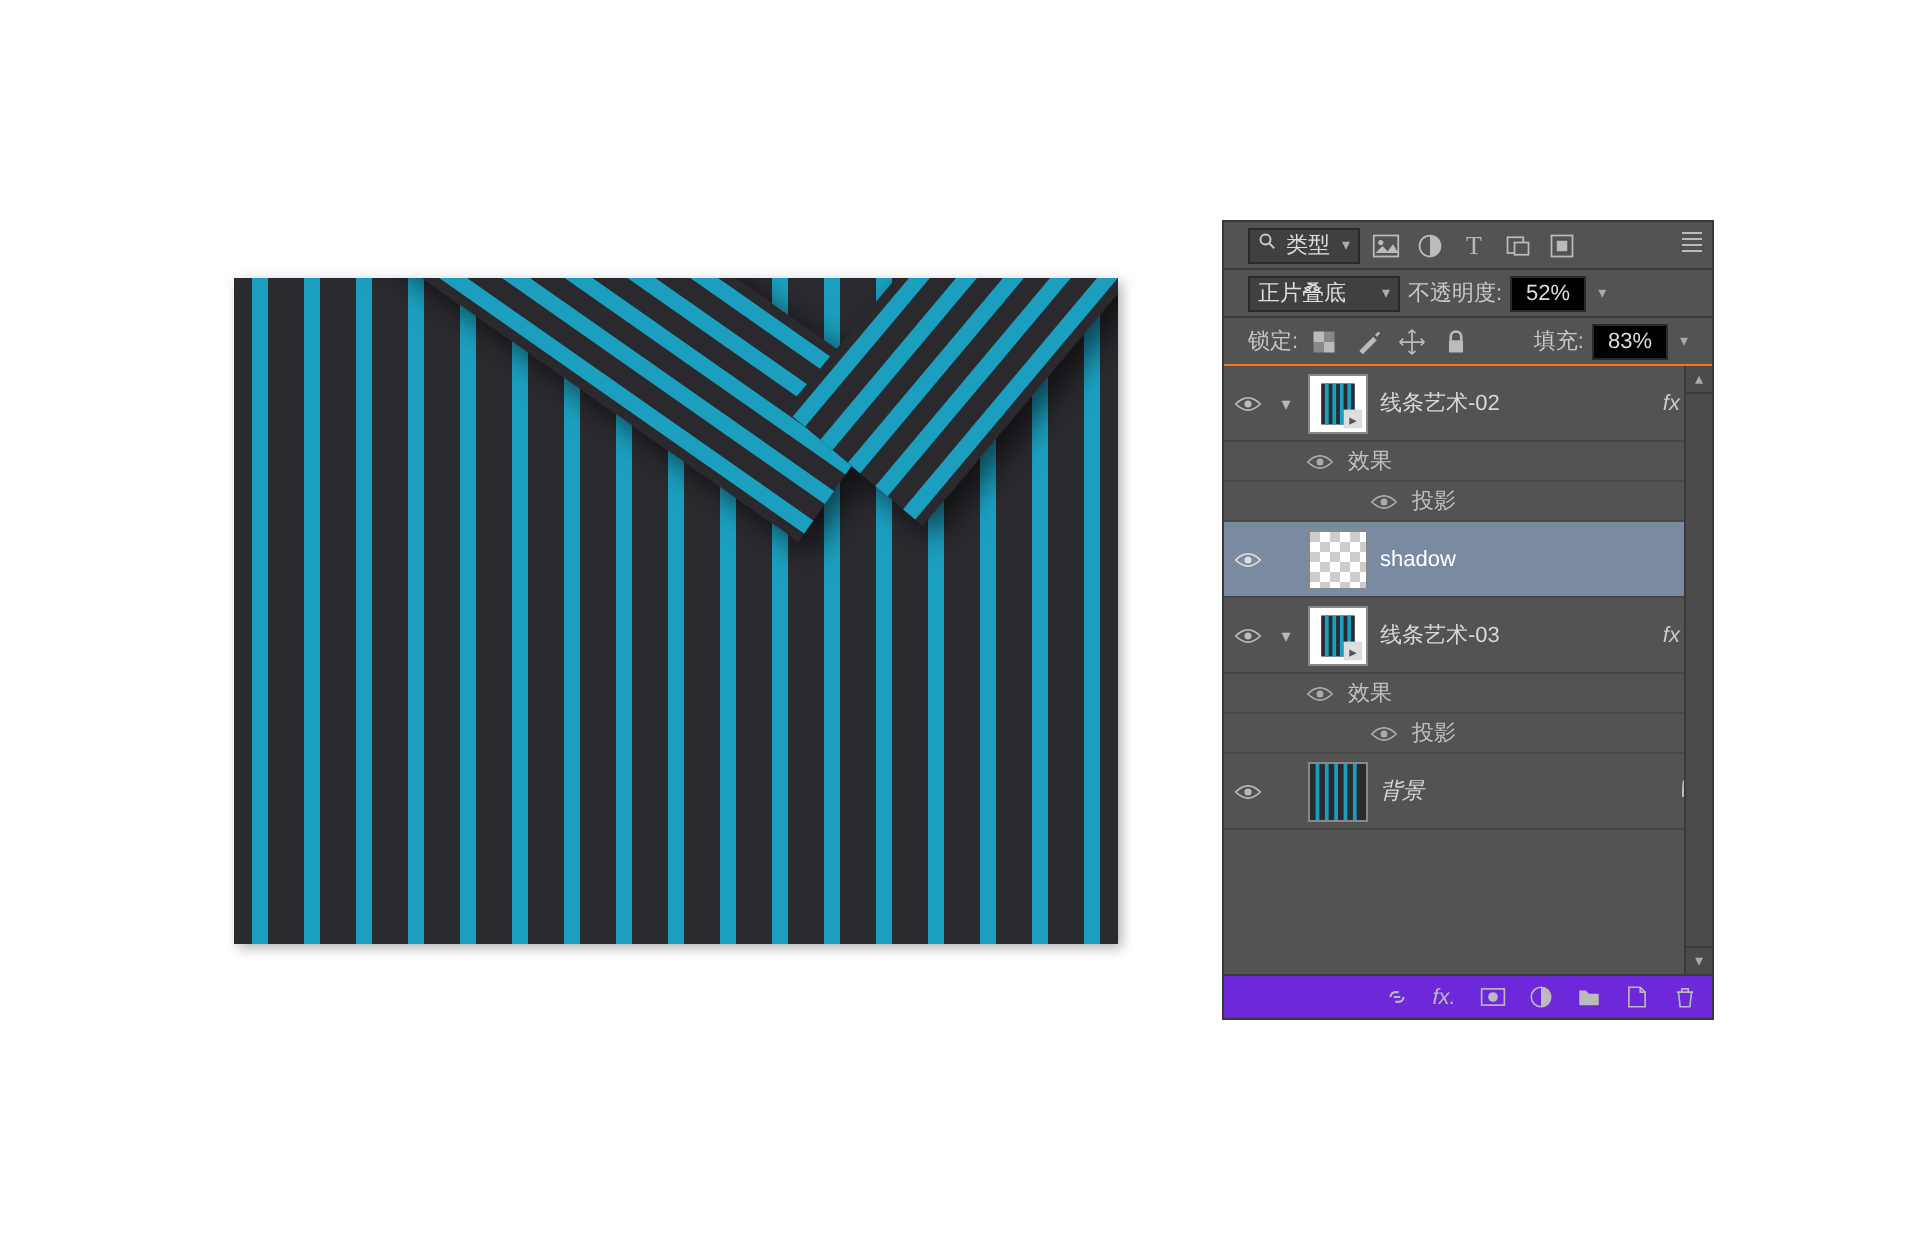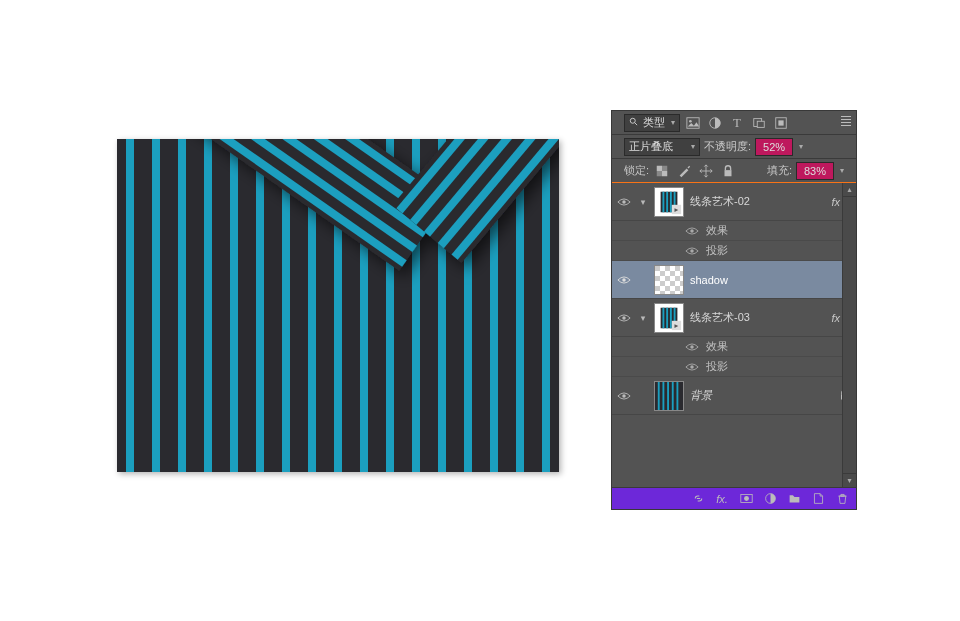--- a/index.html
+++ b/index.html
@@ -48,41 +48,41 @@
 .mini-btn svg { width: 14px; height: 14px; }
 
 .blend-select {
   background: #404040; border: 1px solid #2a2a2a;
   height: 18px; width: 76px; display: flex;
   align-items: center; justify-content: space-between;
   padding: 0 4px; color: #ddd;
 }
 .lbl { color: #c8c8c8; }
 .pct-box {
-  background: #be185d; border: 1px solid #2a2a2a;
+  background: #000000; border: 1px solid #2a2a2a;
   height: 18px; width: 38px; display: flex;
   align-items: center; justify-content: center;
   color: #ddd;
 }
 .chev { font-size: 8px; color: #aaa; margin-left: 2px; }
 
 .layers {
   flex: 1; overflow: hidden;
   background: #535353;
   position: relative;
 }
 .layer-row {
   display: flex; align-items: center;
   height: 38px; border-bottom: 1px solid #464646;
   padding: 0 4px; gap: 6px;
 }
 .layer-row.selected { background: #7a8aa0; color: #fff; }
 .sub-row {
   display: flex; align-items: center;
-  height: 20px; padding-left: 72px; gap: 6px;
+  height: 20px; padding-left: 40px; gap: 6px;
   color: #c0c0c0; border-bottom: 1px solid #4a4a4a;
 }
 .sub-row2 { padding-left: 72px; }
 .eye {
   width: 16px; height: 16px; display: flex;
   align-items: center; justify-content: center;
 }
 .eye svg { width: 14px; height: 10px; }
 .tri {
   width: 10px; color: #b8b8b8; font-size: 9px;

